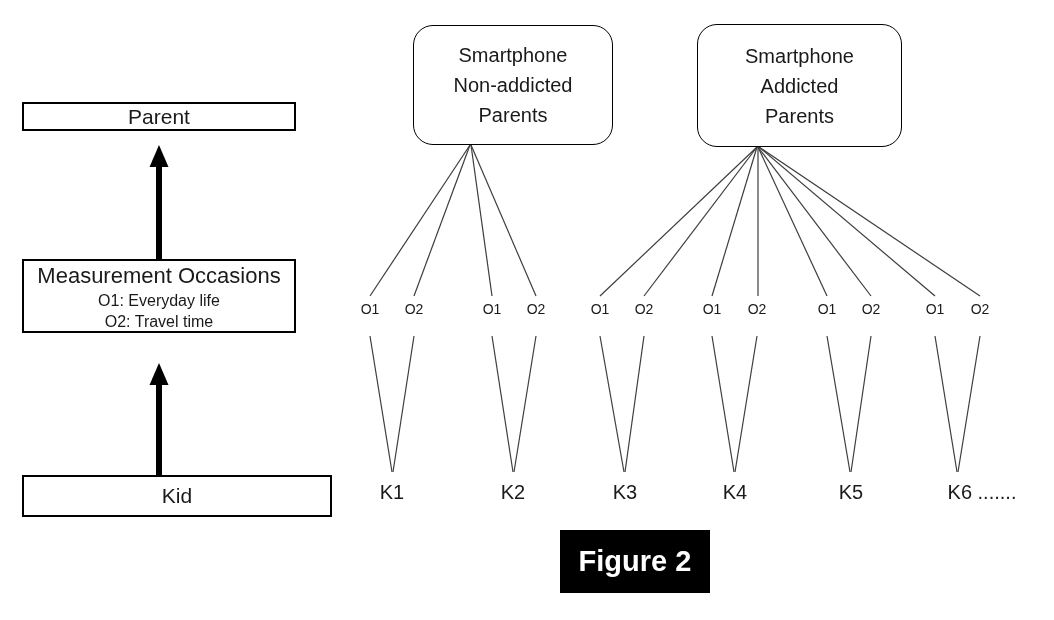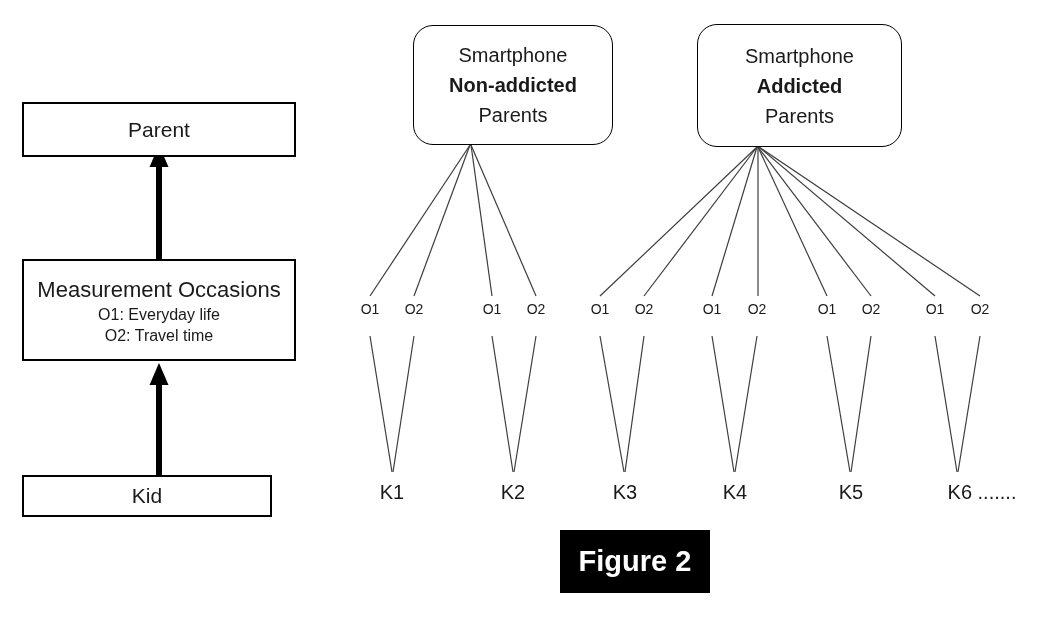--- a/index.html
+++ b/index.html
@@ -20,25 +20,25 @@
   .rect-box {
     position: absolute;
     border: 2px solid #000000;
     background: #ffffff;
     box-sizing: border-box;
     display: flex;
     align-items: center;
     justify-content: center;
     text-align: center;
   }
-  .parent-box  { left: 22px; top: 102px; width: 274px; height: 55px; font-size: 21px; }
-  .kid-box     { left: 22px; top: 475px; width: 250px; height: 42px; font-size: 21px; }
+  .parent-box  { left: 22px; top: 102px; width: 274px; height: 29px; font-size: 21px; }
+  .kid-box     { left: 22px; top: 475px; width: 310px; height: 42px; font-size: 21px; }
   .occ-box {
     position: absolute;
-    left: 22px; top: 259px; width: 274px; height: 102px;
+    left: 22px; top: 259px; width: 274px; height: 74px;
     border: 2px solid #000000;
     background: #ffffff;
     box-sizing: border-box;
     display: flex;
     flex-direction: column;
     align-items: center;
     justify-content: center;
     text-align: center;
     padding-top: 2px;
   }
@@ -54,21 +54,21 @@
     flex-direction: column;
     align-items: center;
     justify-content: center;
     text-align: center;
     font-size: 20px;
     line-height: 30px;
     margin-left: 42px;
   }
   .tree1-box { left: 371px; top: 25px; width: 200px; height: 120px; }
   .tree2-box { left: 655px; top: 24px; width: 205px; height: 123px; }
-  .bold { font-weight: bold; }
+  .bold { font-weight: normal; }
   .o-label {
     position: absolute;
     top: 301px;
     transform: translateX(-50%);
     font-size: 14px;
     white-space: nowrap;
   }
   .k-label {
     position: absolute;
     top: 481px;

